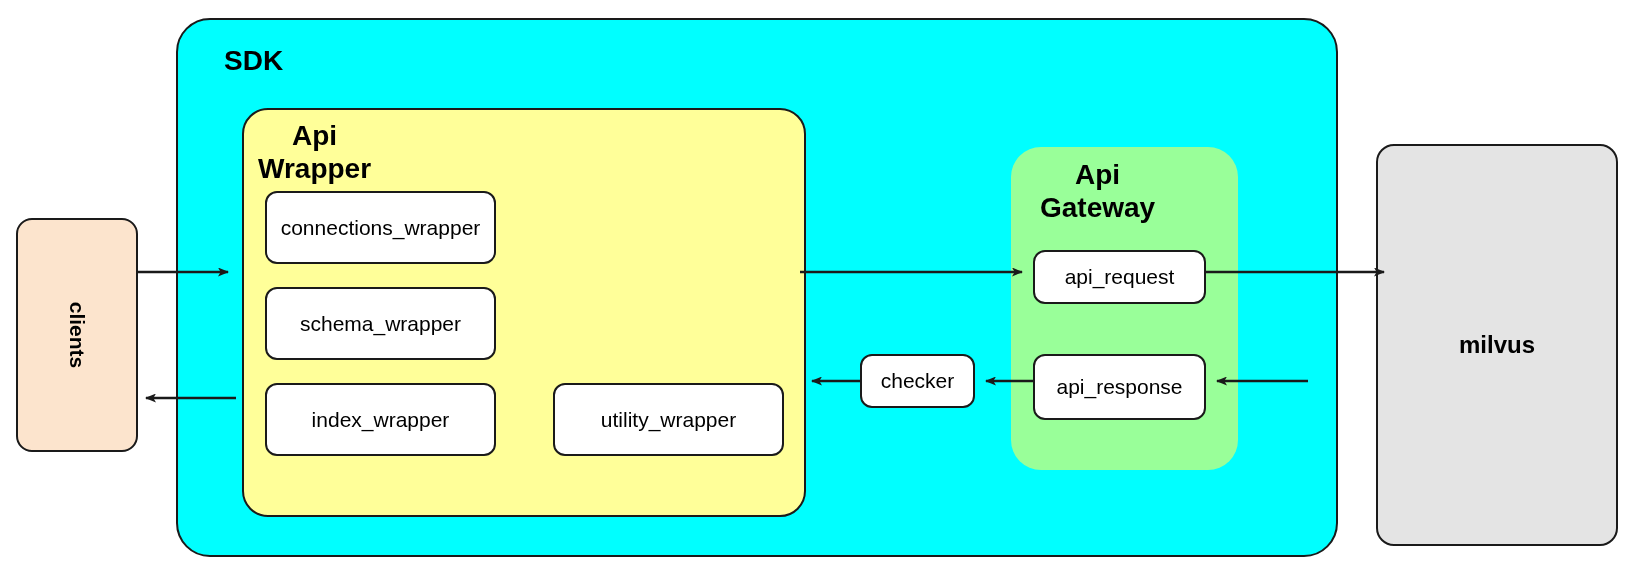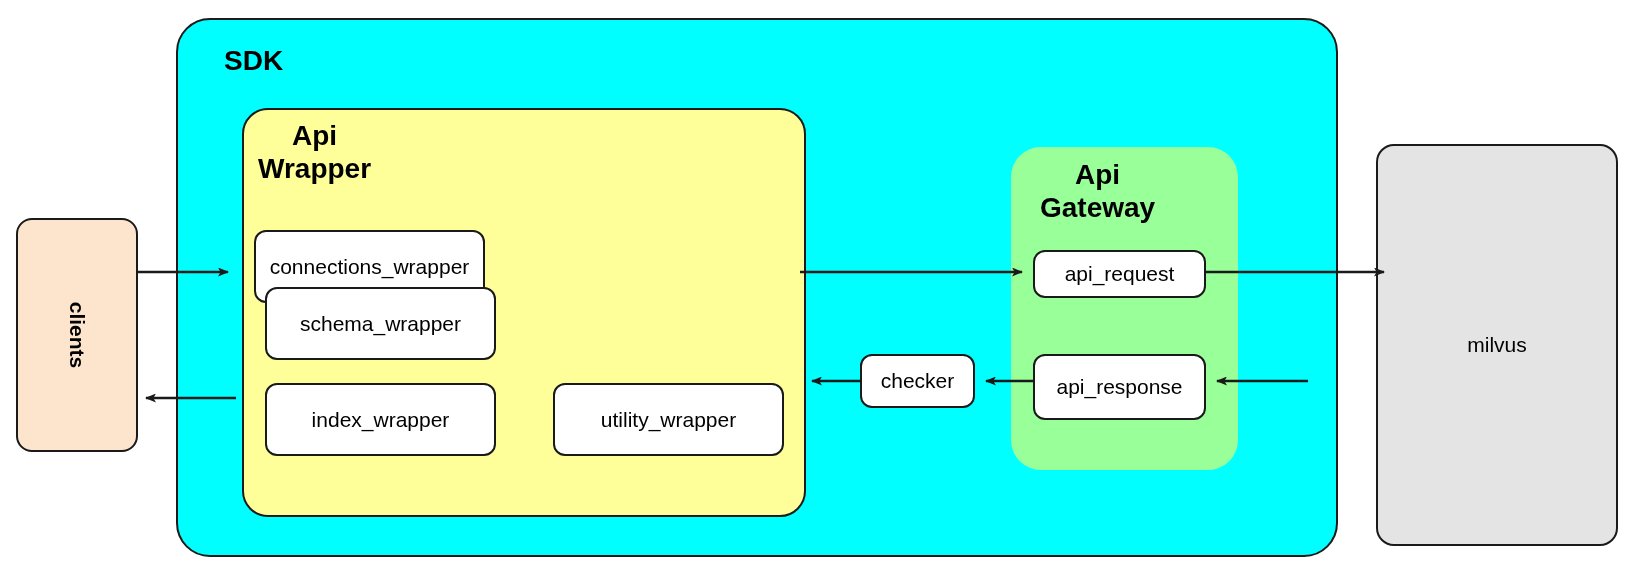--- a/index.html
+++ b/index.html
@@ -72,49 +72,49 @@
   #api-gateway-label { left: 29px; top: 11px; }
 
   
   .leaf {
     background: #ffffff;
     border-radius: 12px;
     font-size: 21px;
     color: #000000;
   }
   .wrapper-card { width: 231px; height: 73px; }
-  #card-connections { left: 254px; top: 191px; margin-top: 39px; }
+  #card-connections { left: 265px; top: 191px; }
   #card-collections { left: 553px; top: 191px; }
   #card-schema     { left: 265px; top: 287px; }
   #card-partition  { left: 553px; top: 287px; }
   #card-index      { left: 265px; top: 383px; }
   #card-utility    { left: 553px; top: 383px; }
 
-  #box-api-request  { left: 1033px; top: 250px; width: 173px; height: 48px; }
+  #box-api-request  { left: 1033px; top: 250px; width: 173px; height: 54px; }
   #box-api-response { left: 1033px; top: 354px; width: 173px; height: 66px; }
   #box-checker      { left: 860px; top: 354px; width: 115px; height: 54px; }
 
   #box-clients {
     left: 16px; top: 218px; width: 122px; height: 234px;
     background: #fce4cd;
     border-radius: 16px;
   }
   #clients-text {
     font-weight: bold;
     font-size: 21px;
     color: #000000;
     transform: rotate(90deg);
     white-space: nowrap;
   }
   #box-milvus {
     left: 1376px; top: 144px; width: 242px; height: 402px;
     background: #e4e4e4;
     border-radius: 18px;
-    font-weight: normal;
-    font-size: 21px;
+    font-weight: bold;
+    font-size: 24px;
     color: #000000;
   }
 
   
   #connectors {
     position: absolute;
     left: 0; top: 0;
     width: 1634px; height: 574px;
     pointer-events: none;
   }

